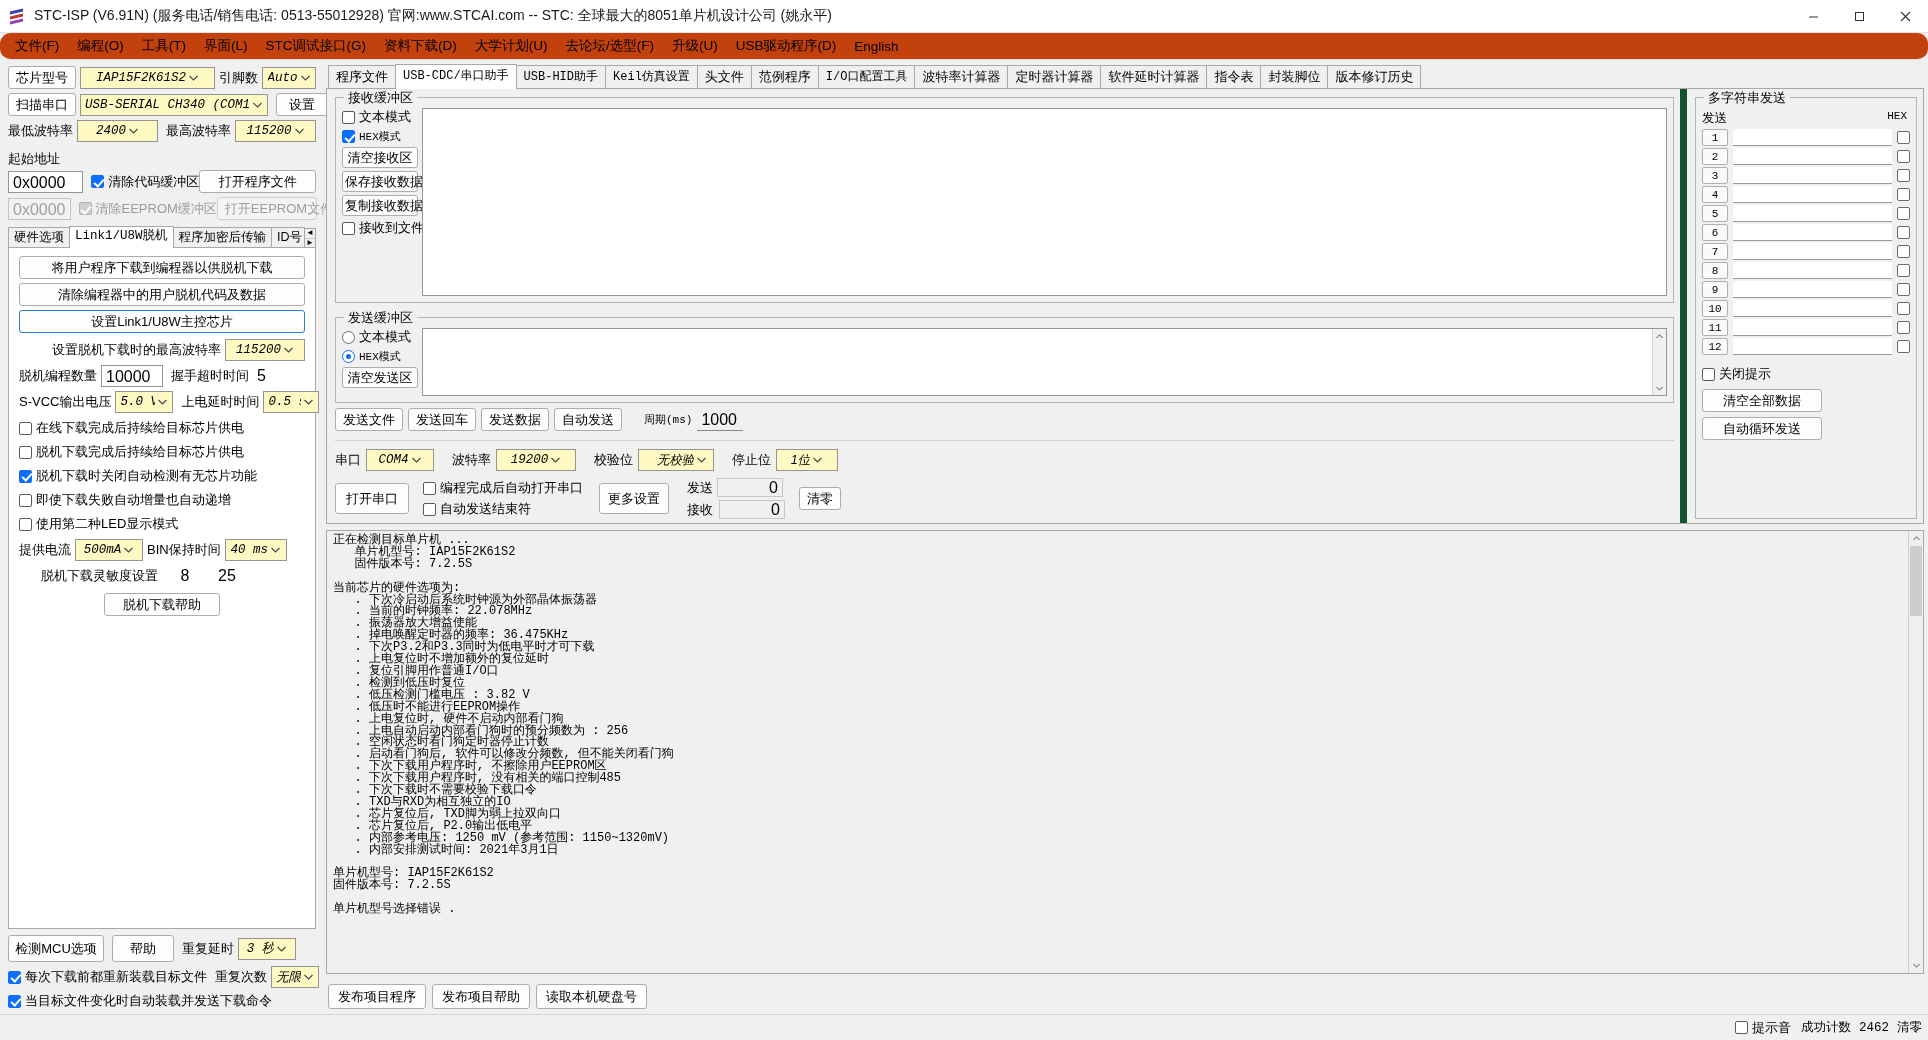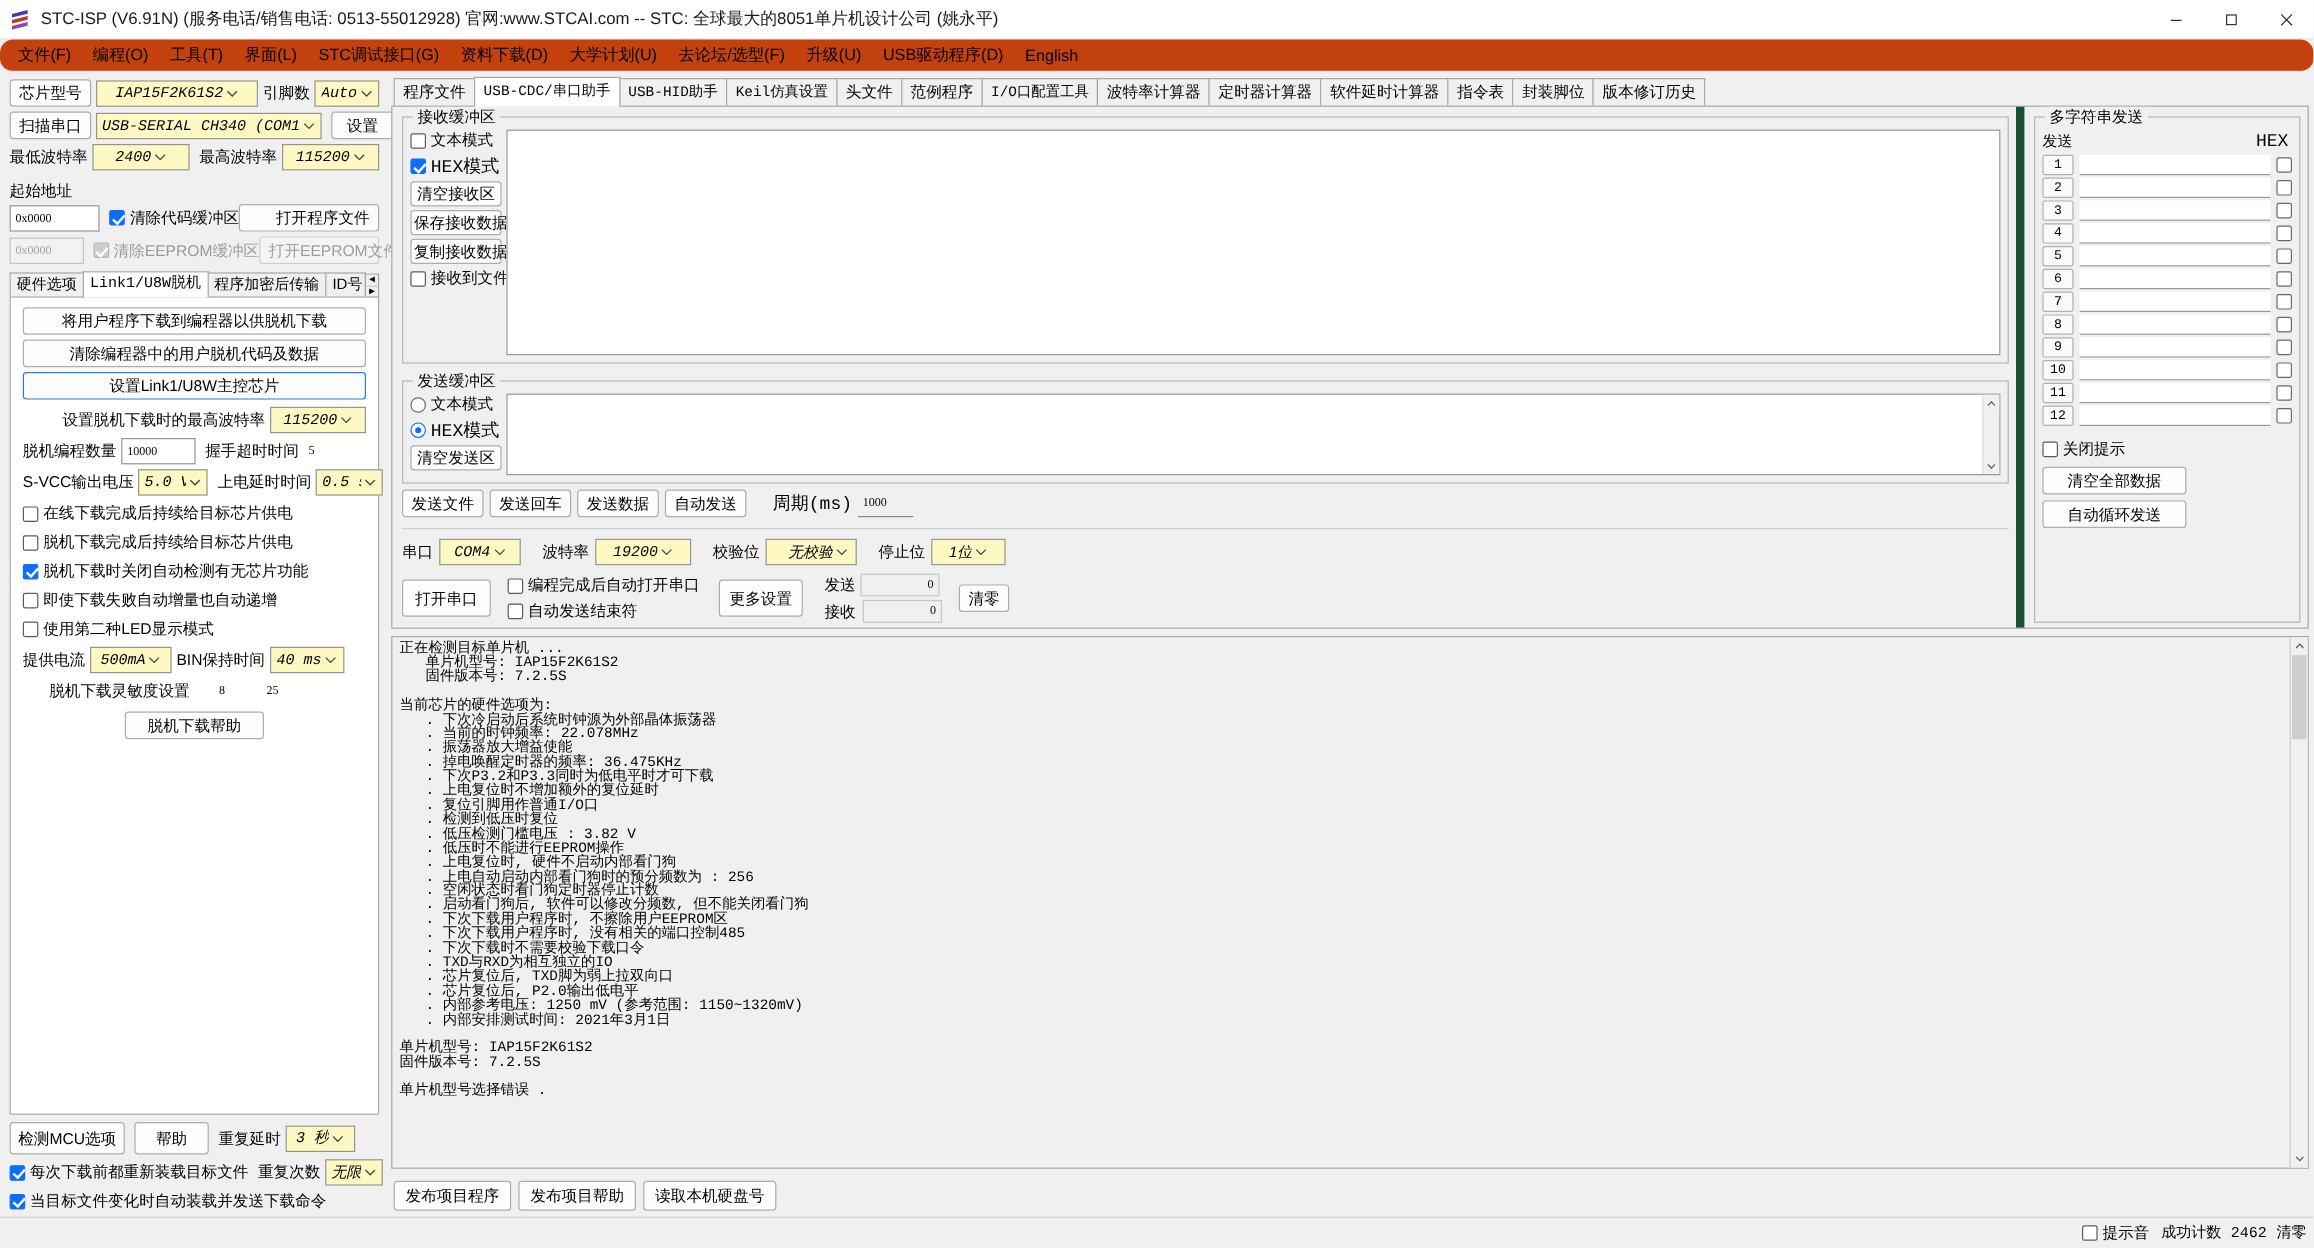--- a/index.html
+++ b/index.html
@@ -51,38 +51,38 @@
   .btnlike {
     background: #fdfdfd; border: 1px solid #adadad; border-radius: 3px;
     padding: 3px 7px; font-size: 13px; white-space: nowrap; cursor: default;
     line-height: 15px;
   }
   .btnlike.disabled { color: #9d9d9d; background: #f4f4f4; border-color: #cecece; }
   .btnlike.highlight { border: 1px solid #2a7fd4; }
 
   .txtbox {
     background: #fff; border: 1px solid #949494; padding: 2px 4px;
-    font-size: 10px; font-family: Liberation Serif, serif;
+    font-size: 16px; font-family: Liberation Sans, sans-serif;
     height: 22px; line-height: 17px; color:#000;
   }
   .txtbox.dis { background:#f2f2f2; color:#a0a0a0; border-color:#c4c4c4;}
 
   .combo {
     background: #fef9c3; border: 1px solid #949494; height: 22px;
     display: flex; align-items: center; padding: 0 2px 0 4px;
     font-size: 12.5px; font-family: "Liberation Mono", monospace;
     justify-content: center;
     font-style: italic;
   }
   .combo .cv { overflow: hidden; white-space: nowrap; }
   .combo .carat { width: 15px; flex:none; display:flex; align-items:center; justify-content:center; }
   .carat svg { display:block; }
 
   .lbl { font-size: 13px; white-space: nowrap; }
-  .lblmono { font-size: 15px; font-family: "Liberation Mono", monospace; white-space: nowrap;}
+  .lblmono { font-size: 11px; font-family: "Liberation Mono", monospace; white-space: nowrap;}
 
   .chk { display: inline-flex; align-items: center; white-space: nowrap; font-size:13px; cursor:default; }
   .cbox {
     width: 13px; height: 13px; border: 1px solid #5a5a5a; background: #fff;
     flex: none; margin-right: 4px; border-radius: 2px; position: relative;
   }
   .cbox.on { background: #0d6efd; border-color: #0d6efd; }
   .cbox.on::after {
     content:''; position:absolute; left:3.5px; top:0.5px; width:4px; height:8px;
     border: solid #fff; border-width: 0 2px 2px 0; transform: rotate(42deg);
@@ -297,21 +297,21 @@
       <div style="font-size:13px; margin:4px 0 2px 0;">起始地址</div>
 
       <div class="row">
         <div class="txtbox" style="width:78px;">0x0000</div>
         <div class="gap8"></div>
         <div class="chk">
           <span class="cbox on"></span>
           <span>清除代码缓冲区</span>
         </div>
         <div style="flex:1"></div>
-        <div class="btnlike" style="width:121px; text-align:right;">打开程序文件</div>
+        <div class="btnlike" style="width:121px; text-align:center;">打开程序文件</div>
       </div>
 
       <div class="row">
         <div class="txtbox dis" style="width:78px;">0x0000</div>
         <div class="gap8"></div>
         <div class="chk dis">
           <span class="cbox dis on"></span>
           <span>清除EEPROM缓冲区</span>
         </div>
         <div style="flex:1"></div>

